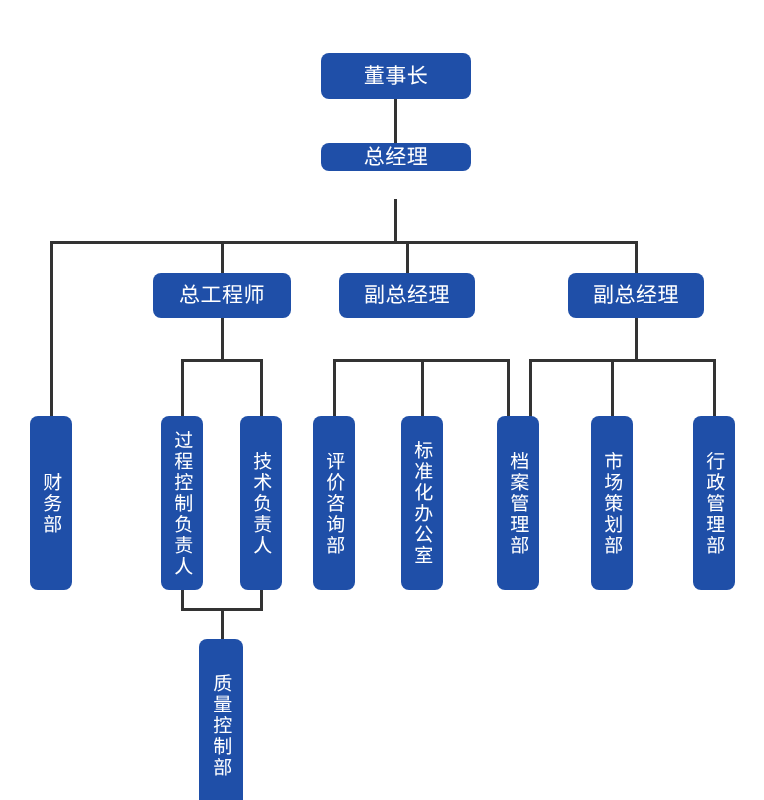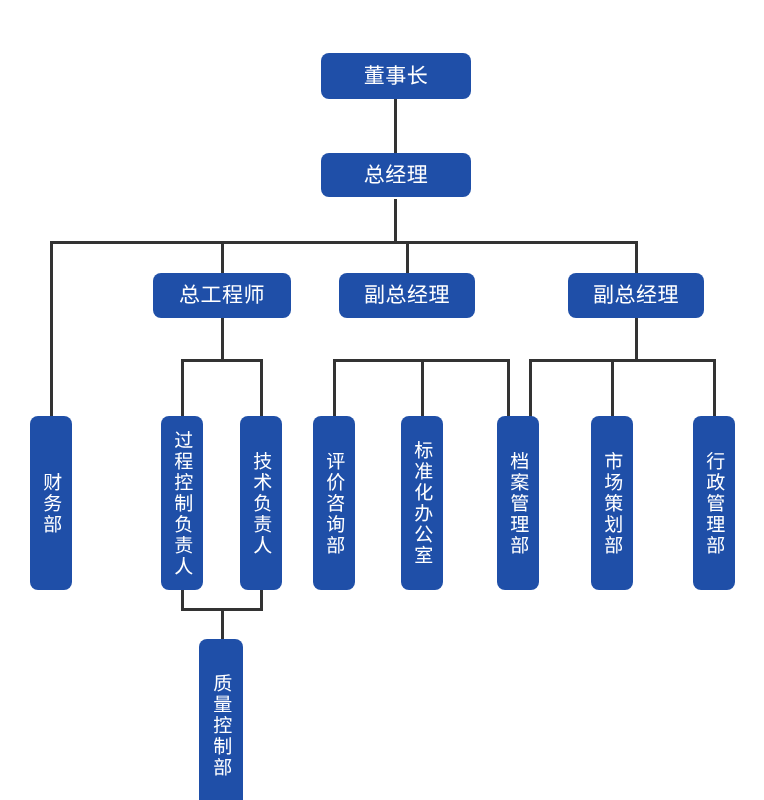--- a/index.html
+++ b/index.html
@@ -105,21 +105,21 @@
 
   <div class="line v" style="left:181px; top:556px; height:22px;"></div>
   <div class="line v" style="left:260px; top:556px; height:22px;"></div>
   <div class="line h" style="left:181px; top:576px; width:82px;"></div>
   <div class="line v" style="left:221px; top:576px; height:33px;"></div>
 
   <div class="node horiz" style="left:321px; top:21px; width:150px; height:46px;">
     <span class="label">董事长</span>
   </div>
 
-  <div class="node horiz" style="left:321px; top:121px; width:150px; height:44px;">
+  <div class="node horiz" style="left:321px; top:111px; width:150px; height:28px;">
     <span class="label">总经理</span>
   </div>
 
   <div class="node horiz" style="left:153px; top:241px; width:138px; height:45px;">
     <span class="label">总工程师</span>
   </div>
 
   <div class="node horiz" style="left:339px; top:241px; width:136px; height:45px;">
     <span class="label">副总经理</span>
   </div>

